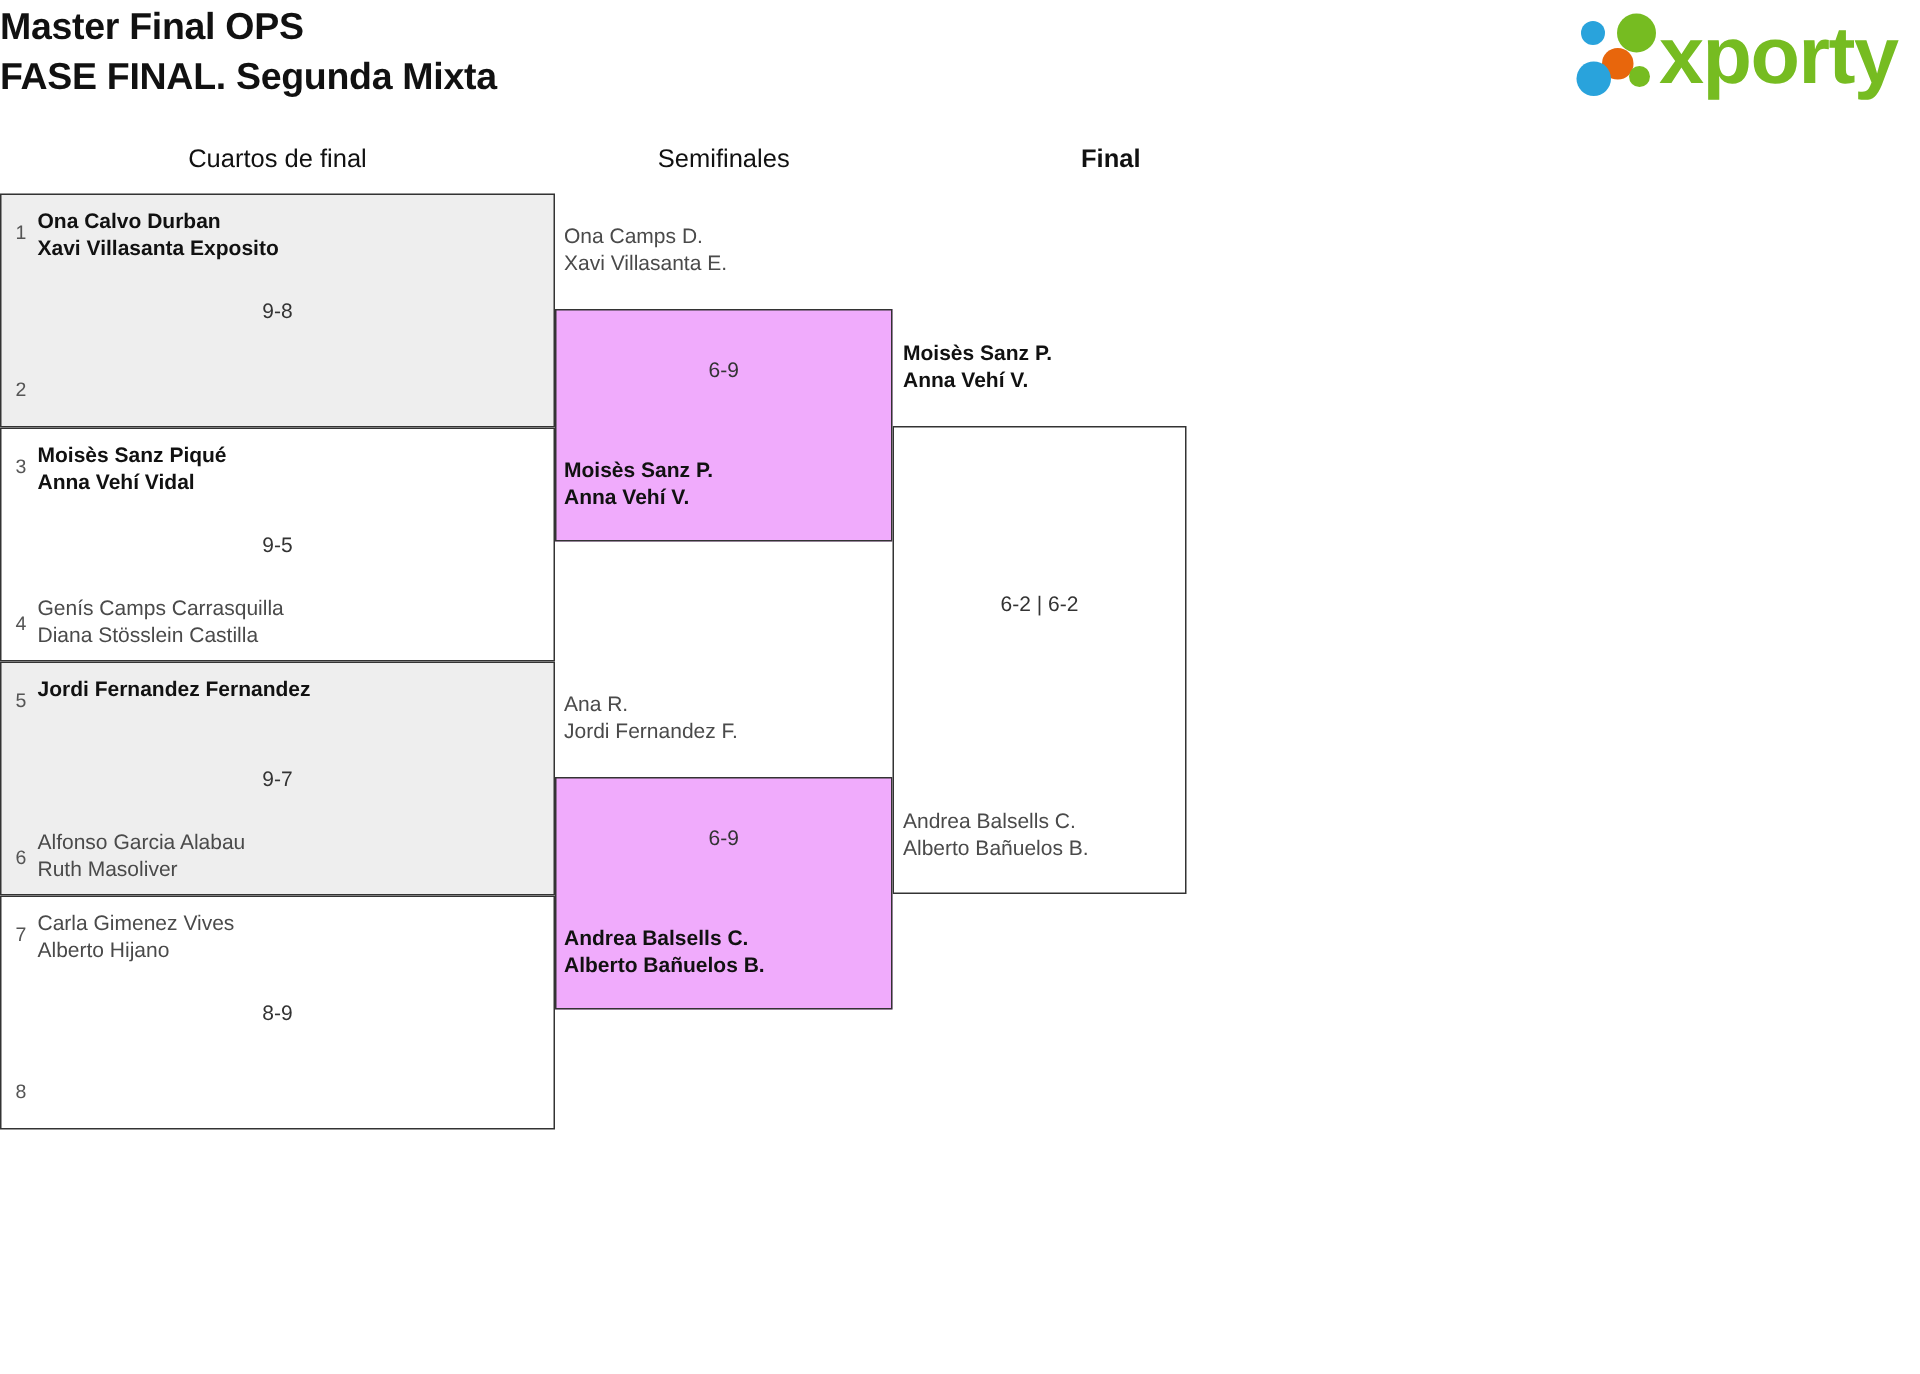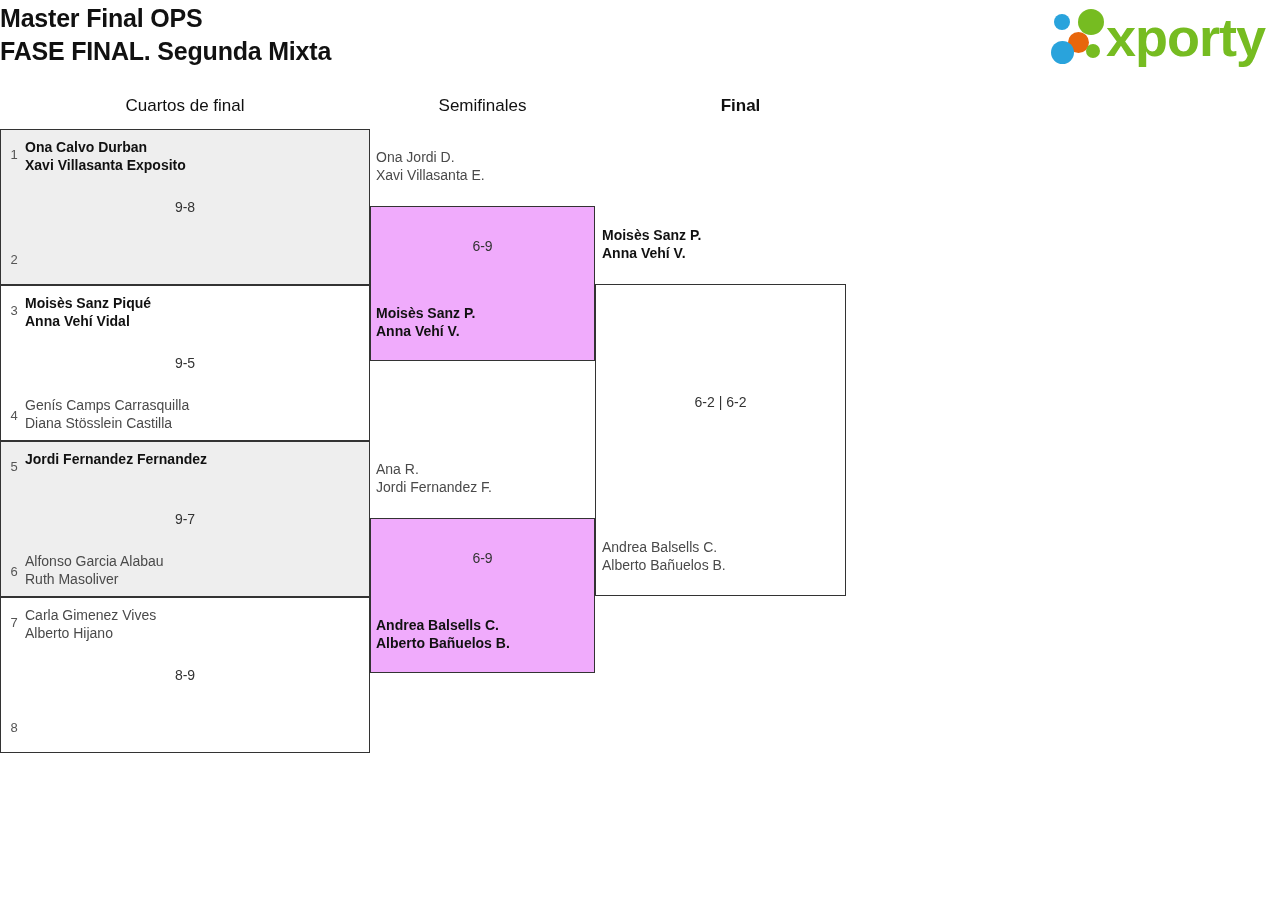--- a/index.html
+++ b/index.html
@@ -151,21 +151,21 @@
   #sf1-upper { left: 376px; top: 148px; }
   #sf1-lower { left: 376px; top: 304px; }
   #sf2-upper { left: 376px; top: 460px; }
   #sf2-lower { left: 376px; top: 616px; }
 
   
   .fin {
     position: absolute;
     left: 595px;
     top: 284px;
-    width: 251px;
+    width: 196px;
     height: 312px;
     border: 1px solid #333333;
     background: #ffffff;
   }
   .fin .score { top: 108px; }
 
   #f-upper { left: 602px; top: 226px; }
   #f-lower { left: 602px; top: 538px; }
 
   .adv-line { display: block; }
@@ -240,21 +240,21 @@
     <span class="seed top">7</span>
     <div class="team top lose">
       <span class="adv-line">Carla Gimenez Vives</span>
       <span class="adv-line">Alberto Hijano</span>
     </div>
     <div class="score">8-9</div>
     <span class="seed bottom">8</span>
   </div>
 
   <div class="adv lose" id="sf1-upper">
-    <span class="adv-line">Ona Jordi D.</span>
+    <span class="adv-line">Ona Camps D.</span>
     <span class="adv-line">Xavi Villasanta E.</span>
   </div>
   <div class="sf sf-1">
     <div class="score">6-9</div>
   </div>
   <div class="adv win" id="sf1-lower">
     <span class="adv-line">Moisès Sanz P.</span>
     <span class="adv-line">Anna Vehí V.</span>
   </div>
 

